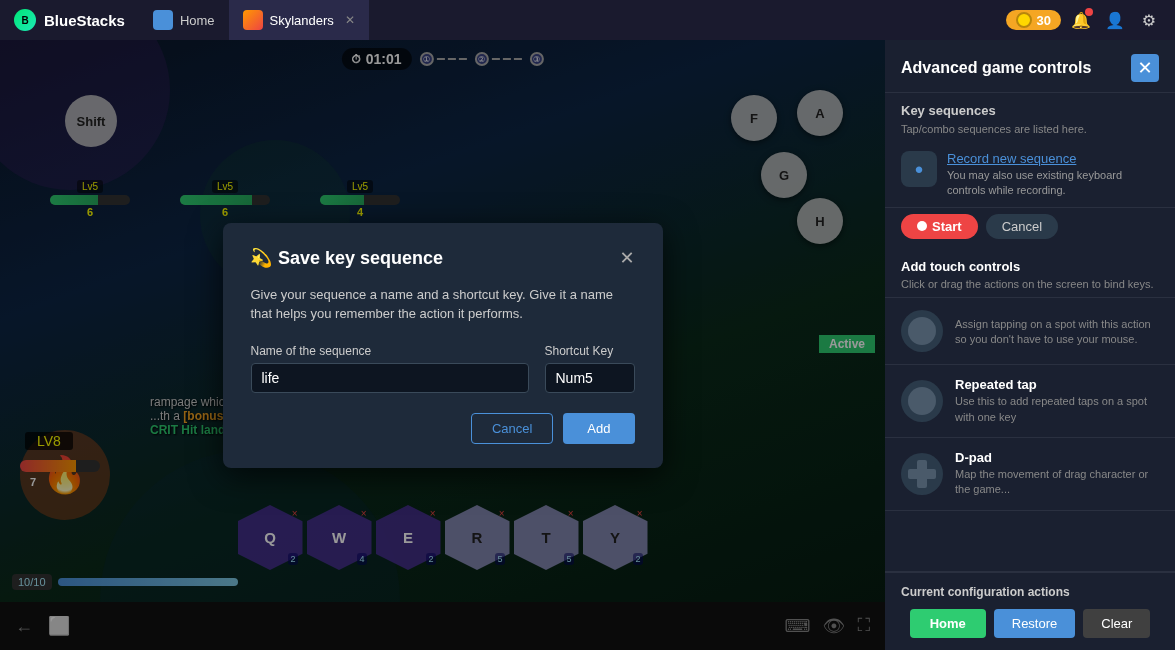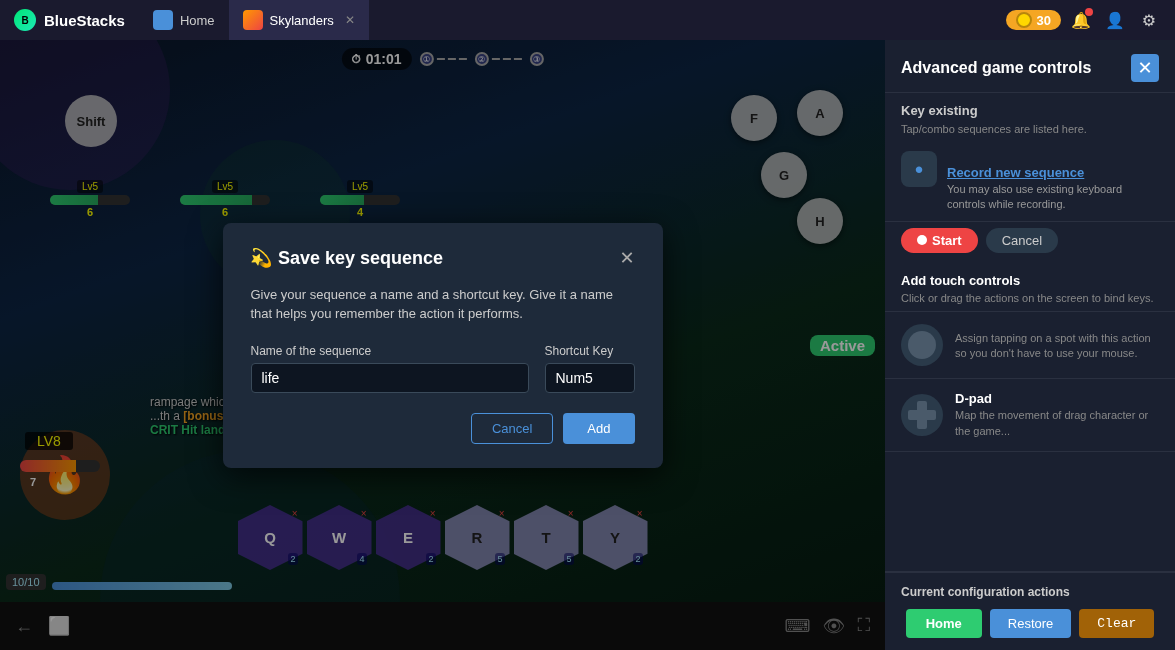--- a/index.html
+++ b/index.html
@@ -167,22 +167,22 @@
       color: #222; font-weight: bold; cursor: pointer;
       box-shadow: 0 2px 6px rgba(0,0,0,0.5);
     }
 
     .active-badge {
       position: absolute;
       top: 295px; right: 10px;
       background: #2ecc71;
       color: #fff;
       padding: 2px 10px;
-      border-radius: 8px;
-      font-size: 15px;
+      border-radius: 0;
+      font-size: 12px;
       font-weight: bold;
     }
 
     .game-text-overlay {
       position: absolute;
       top: 355px; left: 150px;
       color: #ccc;
       font-size: 12px;
       text-shadow: 1px 1px 2px #000;
     }
@@ -369,22 +369,22 @@
       border-bottom: 1px solid #2a3040;
     }
     .record-icon {
       width: 36px; height: 36px; border-radius: 8px;
       background: #2a3a4a;
       display: flex; align-items: center; justify-content: center;
       color: #4a90d9; font-size: 14px; flex-shrink: 0;
     }
     .record-content { flex: 1; }
     .record-link {
-      color: #4a90d9; font-size: 13px; font-weight: bold;
-      text-decoration: underline; cursor: pointer; margin-top: 14px;
+      color: #4a90d9; font-size: 13px; font-weight: normal;
+      text-decoration: underline; cursor: pointer;
     }
     .record-text {
       color: #999; font-size: 11px; margin-top: 2px; line-height: 1.4;
     }
 
     .start-cancel-row {
       display: flex; gap: 8px; padding: 6px 16px 10px;
     }
     .btn-start {
       background: #e44;
@@ -469,24 +469,23 @@
       background: #2ecc71; border: none; border-radius: 4px;
       padding: 7px 20px; color: #fff; font-size: 13px; font-weight: bold;
       cursor: pointer;
     }
     .btn-restore {
       background: #4a90d9; border: none; border-radius: 4px;
       padding: 7px 18px; color: #fff; font-size: 13px;
       cursor: pointer;
     }
     .btn-clear {
-      background: #a16207; border: none; border-radius: 4px;
+      background: #404040; border: none; border-radius: 4px;
       padding: 7px 18px; color: #fff; font-size: 13px;
       cursor: pointer;
-      font-family: Liberation Mono, monospace;
     }
   </style>
 </head>
 <body>
 
 <div id="title-bar">
   <div class="bluestacks-logo">
     <div class="bs-icon">B</div>
     <span>BlueStacks</span>
   </div>
@@ -633,21 +632,21 @@
         <span class="hex-num">5</span>
       </div>
       <div class="hex-btn">
         <div class="hex-bg" style="background:rgba(150,150,200,0.85);"></div>
         <span class="hex-key" style="color:#222;">Y</span>
         <span class="hex-x">×</span>
         <span class="hex-num">2</span>
       </div>
     </div>
 
-    <div style="position:absolute;bottom:60px;left:6px;display:flex;align-items:flex-end;gap:6px;">
+    <div style="position:absolute;bottom:60px;left:12px;display:flex;align-items:center;gap:6px;">
       <div style="background:#333;border-radius:4px;padding:2px 6px;color:#aef;font-size:11px;">
         <span>10/10</span>
       </div>
       <div style="width:180px;height:8px;background:#333;border-radius:4px;overflow:hidden;">
         <div style="width:100%;height:100%;background:linear-gradient(90deg,#4a90d9,#7ec8e3);"></div>
       </div>
     </div>
 
     <div class="space-key">
       <span>Space</span>
@@ -689,21 +688,21 @@
       </div>
     </div>
   </div>
 
   <div id="right-panel">
     <div class="panel-header">
       <div class="panel-title">Advanced game controls</div>
       <div class="panel-add-btn">✕</div>
     </div>
 
-    <div class="section-title">Key existing</div>
+    <div class="section-title">Key sequences</div>
     <div class="section-desc">Tap/combo sequences are listed here.</div>
 
     <div class="record-row">
       <div class="record-icon">⏺</div>
       <div class="record-content">
         <div class="record-link">Record new sequence</div>
         <div class="record-text">You may also use existing keyboard controls while recording.</div>
       </div>
     </div>
 
@@ -722,20 +721,29 @@
 
     <div class="control-item">
       <div class="ctrl-circle">
         <div class="ctrl-circle-inner"></div>
       </div>
       <div class="ctrl-content">
         <div class="ctrl-desc">Assign tapping on a spot with this action so you don't have to use your mouse.</div>
       </div>
     </div>
 
+    <div class="control-item">
+      <div class="ctrl-circle">
+        <div class="ctrl-circle-inner"></div>
+      </div>
+      <div class="ctrl-content">
+        <div class="ctrl-name">Repeated tap</div>
+        <div class="ctrl-desc">Use this to add repeated taps on a spot with one key</div>
+      </div>
+    </div>
 
     <div class="control-item">
       <div class="ctrl-circle">
         <div class="dpad-icon">
           <div class="dpad-h"></div>
           <div class="dpad-v"></div>
         </div>
       </div>
       <div class="ctrl-content">
         <div class="ctrl-name">D-pad</div>

